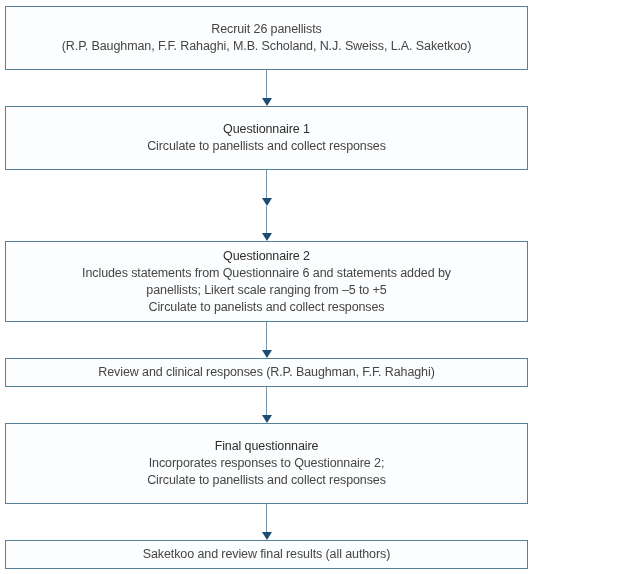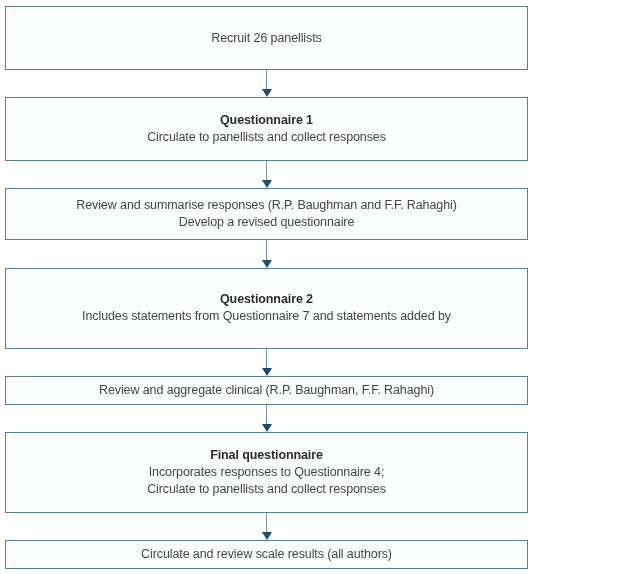--- a/index.html
+++ b/index.html
@@ -33,21 +33,21 @@
     padding:4px 10px;
     flex:0 0 auto;
   }
   .box .line{
     font-size:12.5px;
     line-height:17px;
     letter-spacing:-0.1px;
     color:var(--c-text);
   }
   .box .title{
-    font-weight:bold;
+    font-weight:normal;
     color:var(--c-title);
   }
   .h64{min-height:64px;}
   .h52{min-height:52px;}
   .h81{min-height:81px;}
   .h29{min-height:29px;}
   .connector{
     flex:1 1 auto;
     min-height:24px;
     display:flex;flex-direction:column;
@@ -66,74 +66,73 @@
     margin-top:-1px;
   }
 </style>
 </head>
 <body>
 
 <div class="canvas">
 
   <div class="box h64">
     <div class="line">Recruit 26 panellists</div>
+    <div class="line">(R.P. Baughman, F.F. Rahaghi, M.B. Scholand, N.J. Sweiss, L.A. Saketkoo)</div>
   </div>
 
   <div class="connector">
     <div class="stem"></div>
     <div class="head"></div>
   </div>
 
   <div class="box h64">
     <div class="line title">Questionnaire 1</div>
     <div class="line">Circulate to panellists and collect responses</div>
   </div>
 
   <div class="connector">
     <div class="stem"></div>
     <div class="head"></div>
   </div>
 
-  <div class="box h52">
-    <div class="line">Review and summarise responses (R.P. Baughman and F.F. Rahaghi)</div>
-    <div class="line">Develop a revised questionnaire</div>
-  </div>
 
   <div class="connector">
     <div class="stem"></div>
     <div class="head"></div>
   </div>
 
   <div class="box h81">
     <div class="line title">Questionnaire 2</div>
-    <div class="line">Includes statements from Questionnaire 7 and statements added by</div>
+    <div class="line">Includes statements from Questionnaire 6 and statements added by</div>
+    <div class="line">panellists; Likert scale ranging from –5 to +5</div>
+    <div class="line">Circulate to panelists and collect responses</div>
   </div>
 
   <div class="connector">
     <div class="stem"></div>
     <div class="head"></div>
   </div>
 
   <div class="box h29">
-    <div class="line">Review and aggregate clinical (R.P. Baughman, F.F. Rahaghi)</div>
+    <div class="line">Review and clinical responses (R.P. Baughman, F.F. Rahaghi)</div>
   </div>
 
   <div class="connector">
     <div class="stem"></div>
     <div class="head"></div>
   </div>
 
   <div class="box h81">
     <div class="line title">Final questionnaire</div>
-    <div class="line">Incorporates responses to Questionnaire 4;</div>
+    <div class="line">Incorporates responses to Questionnaire 2;</div>
     <div class="line">Circulate to panellists and collect responses</div>
   </div>
 
   <div class="connector">
     <div class="stem"></div>
     <div class="head"></div>
   </div>
 
   <div class="box h29">
-    <div class="line">Circulate and review scale results (all authors)</div>
+    <div class="line">Saketkoo and review final results (all authors)</div>
   </div>
 
 </div>
 
 </body></html>

